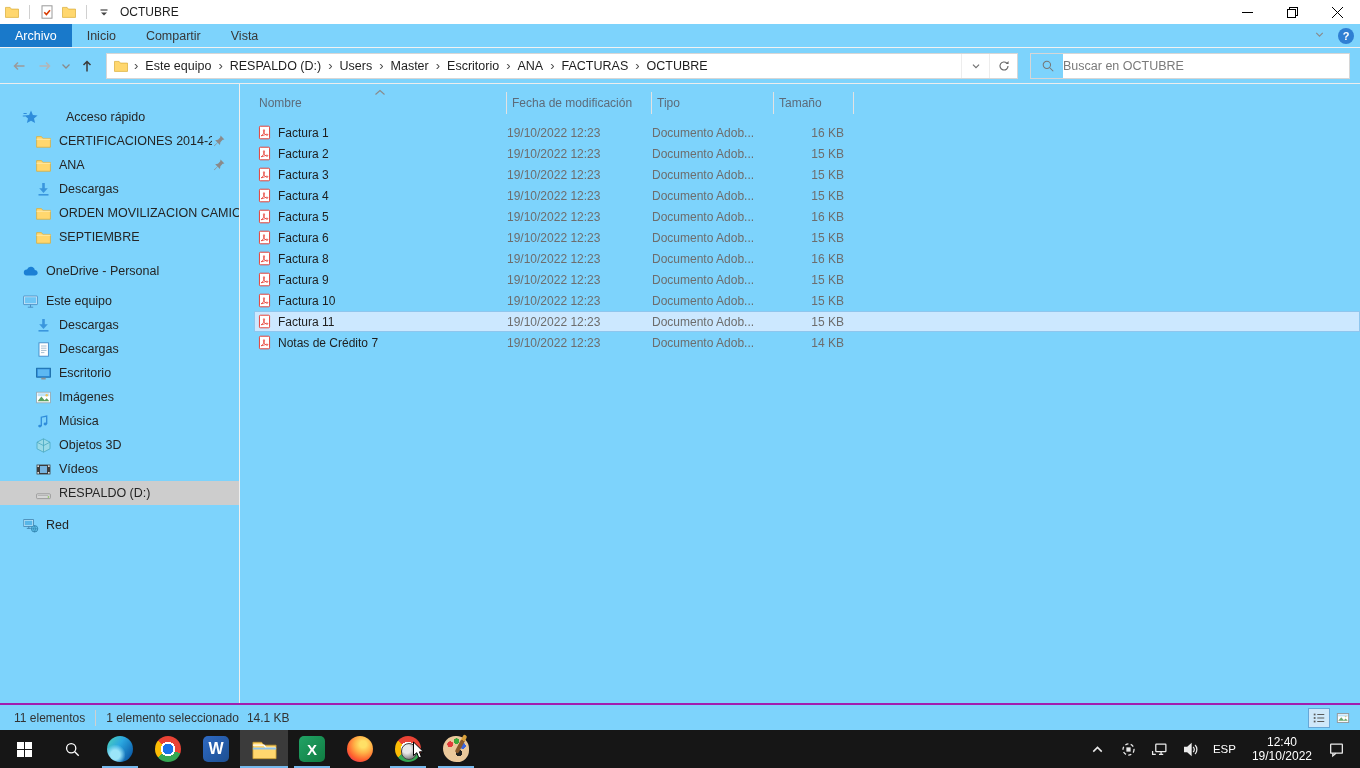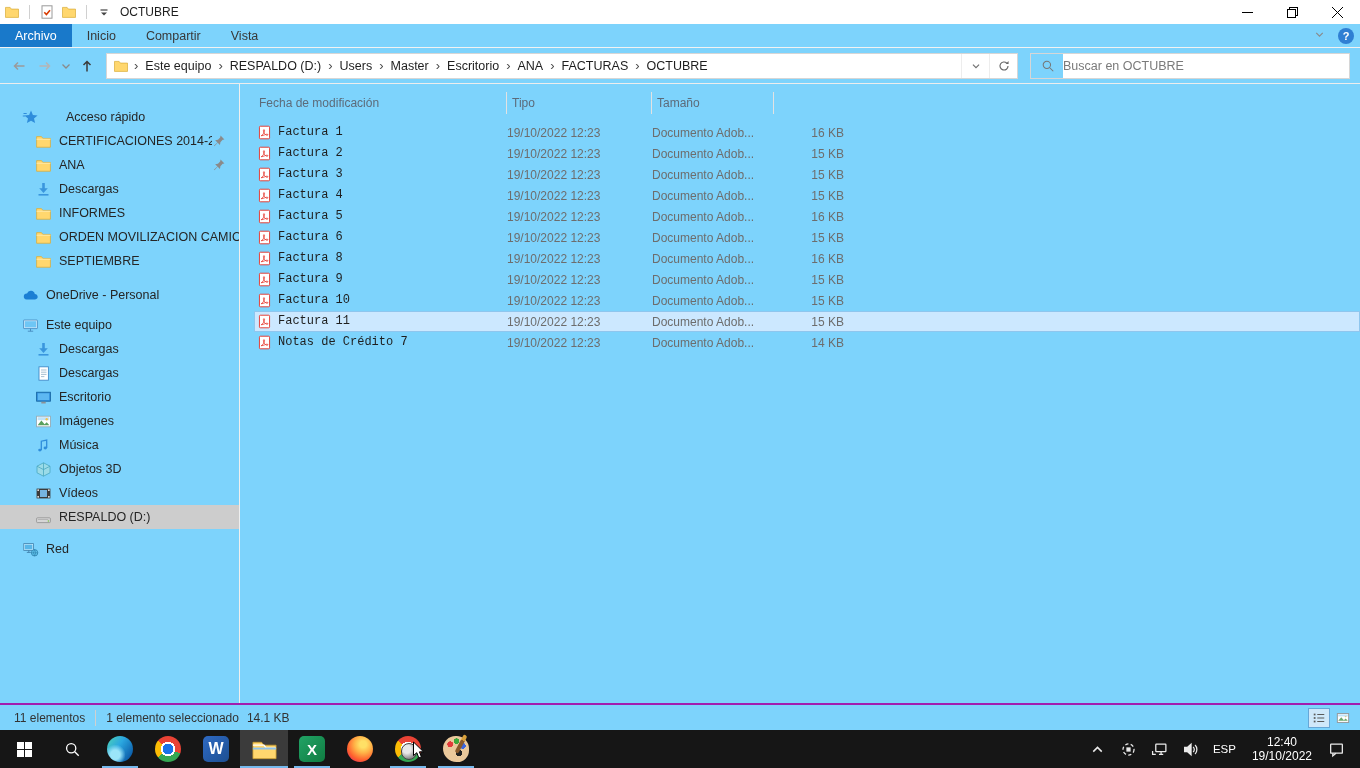--- a/index.html
+++ b/index.html
@@ -51,21 +51,21 @@
   .side-item .pin { width:14px; height:14px; margin-left:auto; margin-right:13px; display:inline-flex; }
   .side-label { white-space:nowrap; overflow:hidden; }
 
   .filearea { flex:1; padding:6px 0 0 14px; position:relative; }
   .hdr-grid { display:grid; grid-template-columns:253px 145px 122px 80px; height:22px; margin-top:2px; }
   .hcell { position:relative; display:flex; align-items:center; font-size:12px; color:#5c6b7a; border-right:1px solid #e2e2e2; padding-left:5px; }
   .sort-caret { position:absolute; top:-6px; left:50%; transform:translateX(-50%); width:14px; height:9px; }
   .rows { margin-top:8px; }
   .row { display:grid; grid-template-columns:253px 145px 122px 80px; height:21px; align-items:center; font-size:12px; }
   .row.selected { background:#cce8ff; box-shadow:inset 0 0 0 1px #8fc6ee; }
-  .cell-name { display:flex; align-items:flex-start; color:#1e1e1e; padding-left:3px; overflow:hidden; white-space:nowrap;font-family:Liberation Mono, monospace; }
+  .cell-name { display:flex; align-items:flex-end; color:#1e1e1e; padding-left:3px; overflow:hidden; white-space:nowrap; }
   .cell-name .icon { width:15px; height:15px; margin-right:6px; flex-shrink:0; display:inline-flex; }
   .cell-dim { color:#6d6d6d; white-space:nowrap; }
   .cell-size { text-align:right; padding-right:10px; }
 
   
   .statusbar { height:27px; border-top:2px solid #a21caf; display:flex; align-items:center; font-size:12px; color:#333; padding-left:14px; position:relative; }
   .sb-sep { width:1px; height:16px; background:#d0d0d0; margin:0 10px; }
   .sb-size { margin-left:8px; }
   .view-btns { position:absolute; right:6px; top:3px; display:flex; gap:2px; }
   .view-btn { width:22px; height:20px; display:flex; align-items:center; justify-content:center; border:1px solid transparent; }
@@ -286,29 +286,20 @@
           </span>
           <span class="side-label">Descargas</span>
         </div>
         <div class="side-item" style="padding-left: 35px;">
           <span class="icon">
             <svg viewBox="0 0 16 16">
               <path d="M1.5 3.4h4.6l1.3 1.7h7.1v8.3H1.5z" fill="#ffd76e" stroke="#d8ac38" stroke-width=".7"></path>
               <path d="M1.5 5.4h13v1h-13z" fill="#ffe9a5"></path>
             </svg>
           </span>
-          <span class="side-label">INFORMES</span>
-        </div>
-        <div class="side-item" style="padding-left: 35px;">
-          <span class="icon">
-            <svg viewBox="0 0 16 16">
-              <path d="M1.5 3.4h4.6l1.3 1.7h7.1v8.3H1.5z" fill="#ffd76e" stroke="#d8ac38" stroke-width=".7"></path>
-              <path d="M1.5 5.4h13v1h-13z" fill="#ffe9a5"></path>
-            </svg>
-          </span>
           <span class="side-label">ORDEN MOVILIZACION CAMION 2</span>
         </div>
         <div class="side-item" style="padding-left: 35px;">
           <span class="icon">
             <svg viewBox="0 0 16 16">
               <path d="M1.5 3.4h4.6l1.3 1.7h7.1v8.3H1.5z" fill="#ffd76e" stroke="#d8ac38" stroke-width=".7"></path>
               <path d="M1.5 5.4h13v1h-13z" fill="#ffe9a5"></path>
             </svg>
           </span>
           <span class="side-label">SEPTIEMBRE</span>
@@ -424,20 +415,26 @@
               <circle cx="12.6" cy="11.8" r="3.2" fill="#63c7f0" stroke="#2c7ca8" stroke-width=".8"></circle>
               <path d="M9.4 11.8h6.4M12.6 8.6a5.5 5.5 0 0 1 0 6.4M12.6 8.6a5.5 5.5 0 0 0 0 6.4" fill="none" stroke="#2c7ca8" stroke-width=".6"></path>
             </svg>
           </span>
           <span class="side-label">Red</span>
         </div>
       </div>
 
     <div class="filearea">
       <div class="hdr-grid">
+        <div class="hcell">
+          <span class="sort-caret"><svg viewBox="0 0 14 9" fill="none" stroke="#8a8a8a" stroke-width="1.1">
+                <path d="M2.5 6.5 7 2.5l4.5 4"></path>
+              </svg></span>
+          <span>Nombre</span>
+        </div>
         <div class="hcell">
             <span>Fecha de modificación</span>
           </div>
         <div class="hcell">
             <span>Tipo</span>
           </div>
         <div class="hcell">
             <span>Tamaño</span>
           </div>
       </div>

